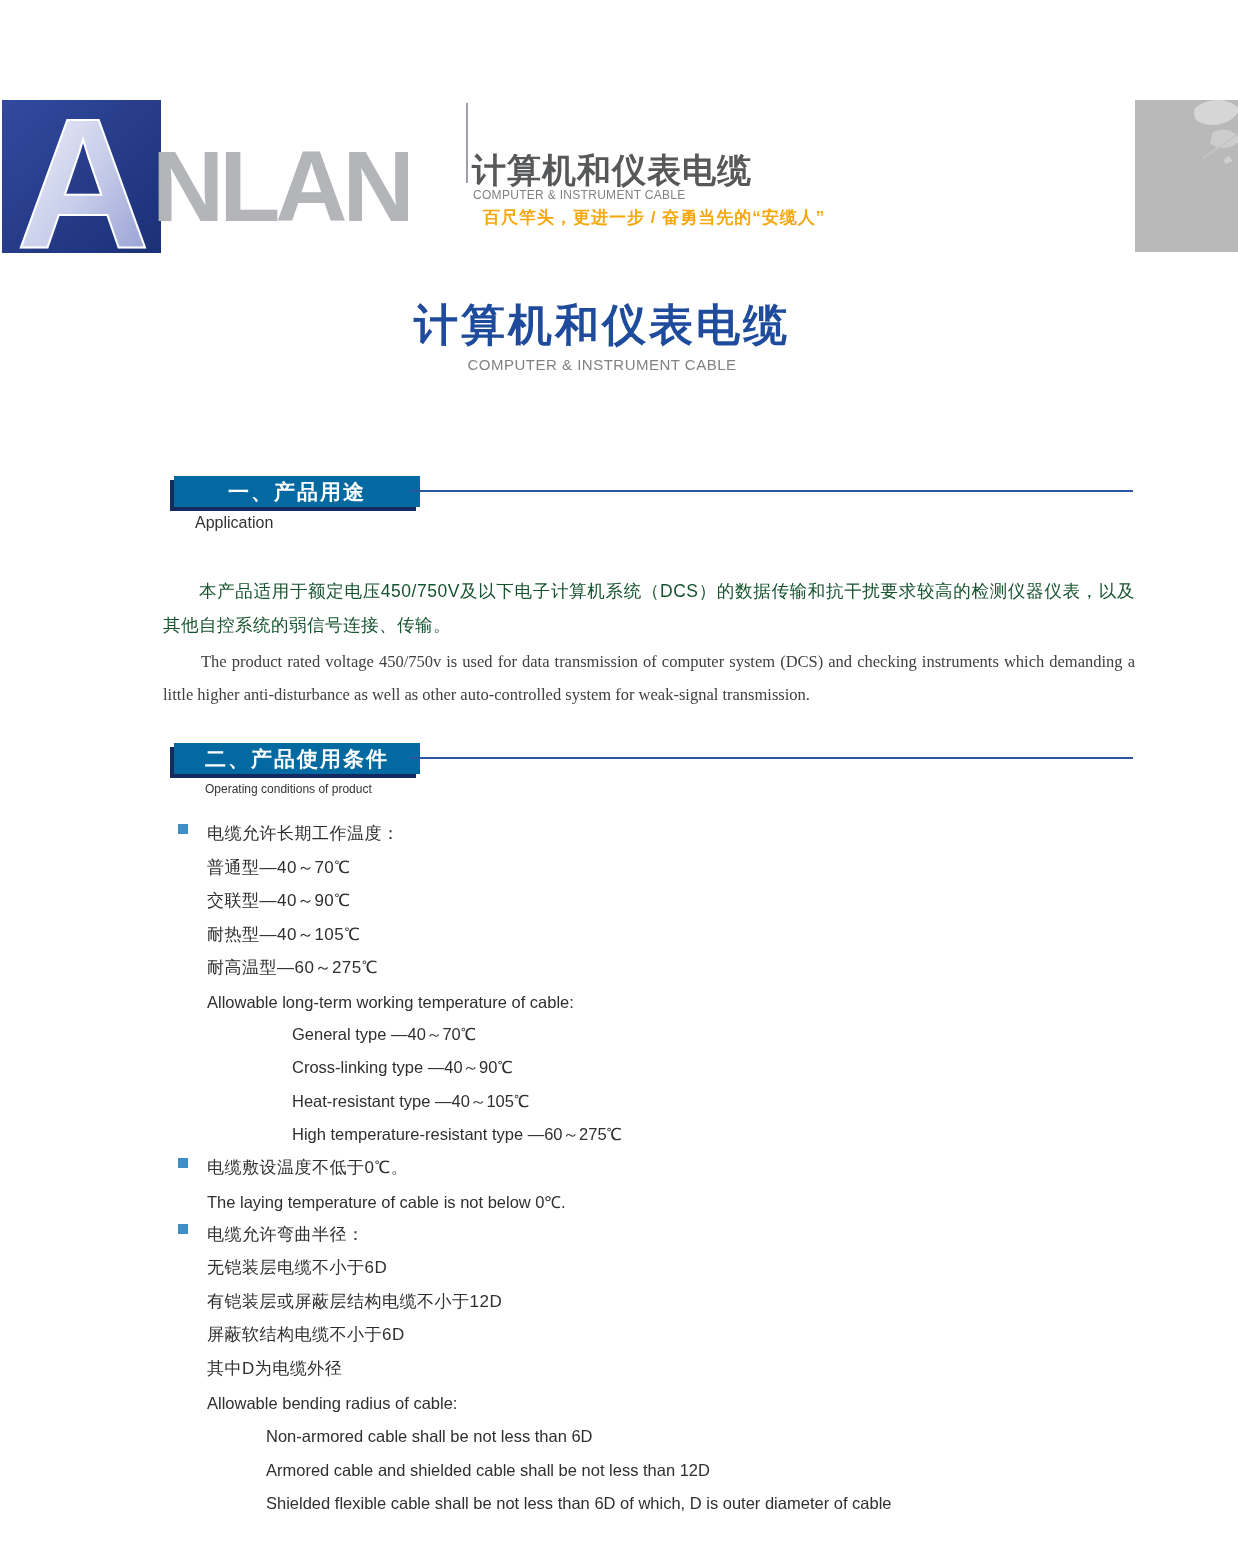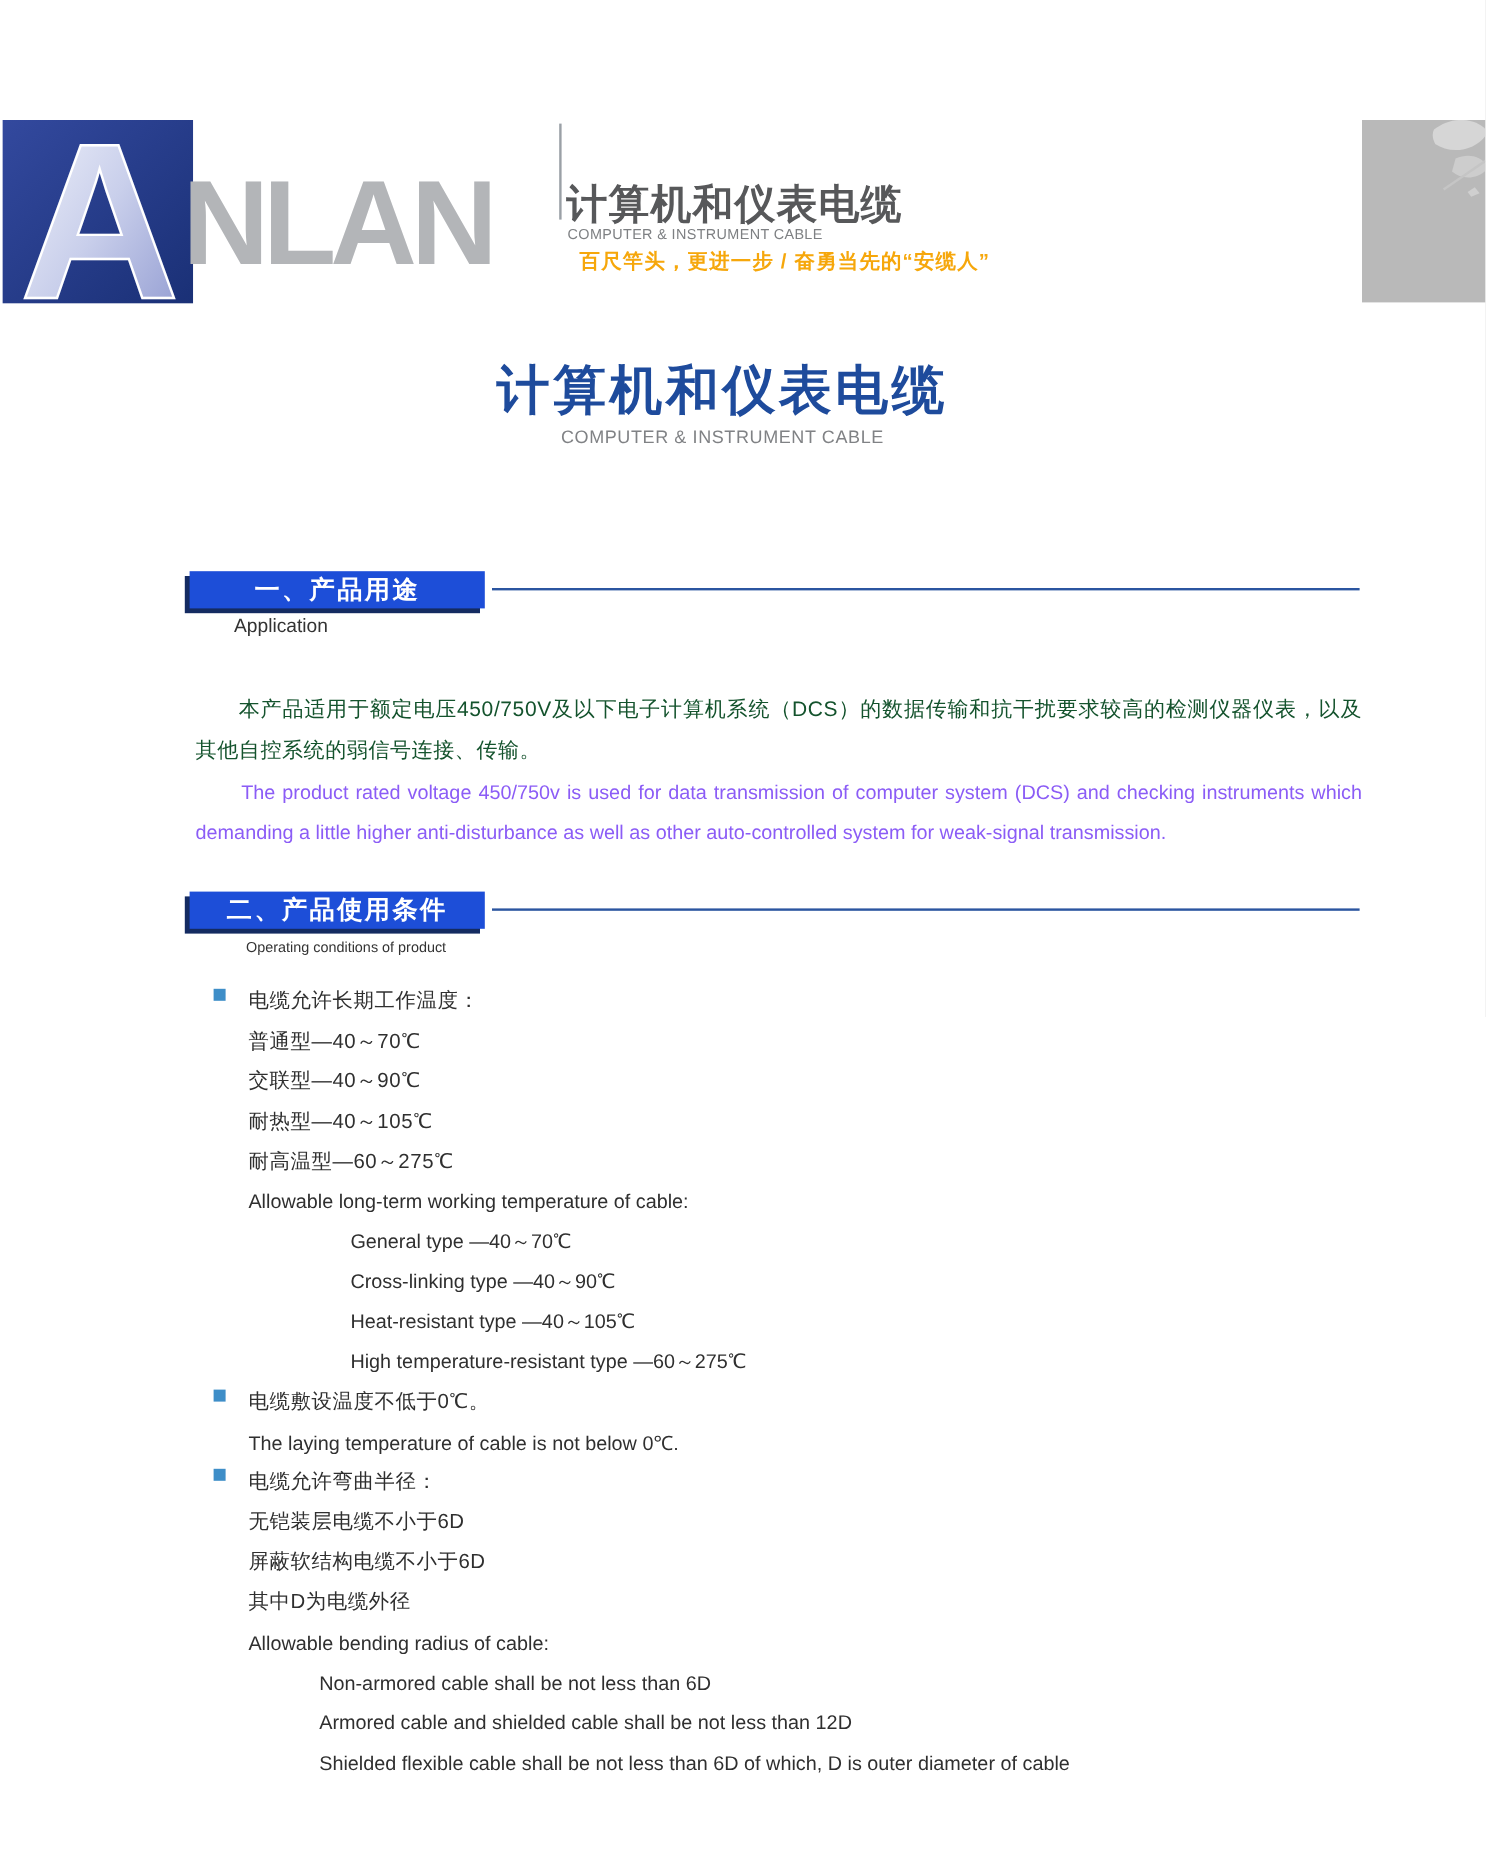--- a/index.html
+++ b/index.html
@@ -22,35 +22,35 @@
   
   .title-cn{position:absolute;left:0;top:296px;width:1204px;text-align:center;
     font-size:44px;font-weight:bold;color:#1e4b9c;letter-spacing:3px;}
   .title-en{position:absolute;left:0;top:356px;width:1204px;text-align:center;
     font-size:15px;color:#808285;letter-spacing:0.5px;}
   
   .sec{position:absolute;left:158px;right:105px;height:31px;}
   .sec1{top:476px;}
   .sec2{top:743px;}
   .sec-box{
-    position:absolute;left:0;top:0;width:246px;height:31px;background:#1d4ed8;
+    position:absolute;left:16px;top:0;width:246px;height:31px;background:#0369a1;
     color:#fff;font-size:21px;font-weight:bold;text-align:center;line-height:31px;
     letter-spacing:2px;box-shadow:-4px 4px 0 0 #142b61;
   }
   .sec-line{position:absolute;left:252px;right:0;top:14px;height:2px;background:#2b55a0;}
   
   .app-label{position:absolute;left:195px;top:514px;font-size:16px;color:#333333;}
   .para-cn{
     position:absolute;left:163px;top:556px;width:972px;
     font-size:17.5px;line-height:34px;color:#14532d;text-align:justify;
     text-indent:36px;letter-spacing:0.5px;
   }
   .para-en{
     position:absolute;left:163px;top:628px;width:972px;
-    font-size:16.5px;line-height:33px;color:#8b5cf6;text-align:justify;text-indent:38px;
+    font-size:16.5px;line-height:33px;color:#404040;text-align:justify;text-indent:38px;font-family:Liberation Serif, serif;
   }
   
   .op-label{position:absolute;left:205px;top:782px;font-size:12px;color:#333333;}
   .list{position:absolute;left:160px;top:812px;width:980px;}
   .row{position:relative;height:33.4px;display:flex;align-items:flex-end;}
   .row .t{color:#2f2f2f;white-space:nowrap;}
   .row.cn .t{font-size:17px;letter-spacing:0.5px;}
   .row.en .t{font-size:16.5px;}
   .ind1{padding-left:47px;}
   .ind2{padding-left:132px;}
@@ -150,20 +150,23 @@
         <span class="t">The laying temperature of cable is not below 0℃.</span>
       </div>
     <div class="row cn ind1">
         <span class="sq"></span>
         <span class="t">电缆允许弯曲半径：</span>
       </div>
     <div class="row cn ind1">
         <span class="t">无铠装层电缆不小于6D</span>
       </div>
     <div class="row cn ind1">
+        <span class="t">有铠装层或屏蔽层结构电缆不小于12D</span>
+      </div>
+    <div class="row cn ind1">
         <span class="t">屏蔽软结构电缆不小于6D</span>
       </div>
     <div class="row cn ind1">
         <span class="t">其中D为电缆外径</span>
       </div>
     <div class="row en ind1">
         <span class="t">Allowable bending radius of cable:</span>
       </div>
     <div class="row en ind3">
         <span class="t">Non-armored cable shall be not less than 6D</span>

